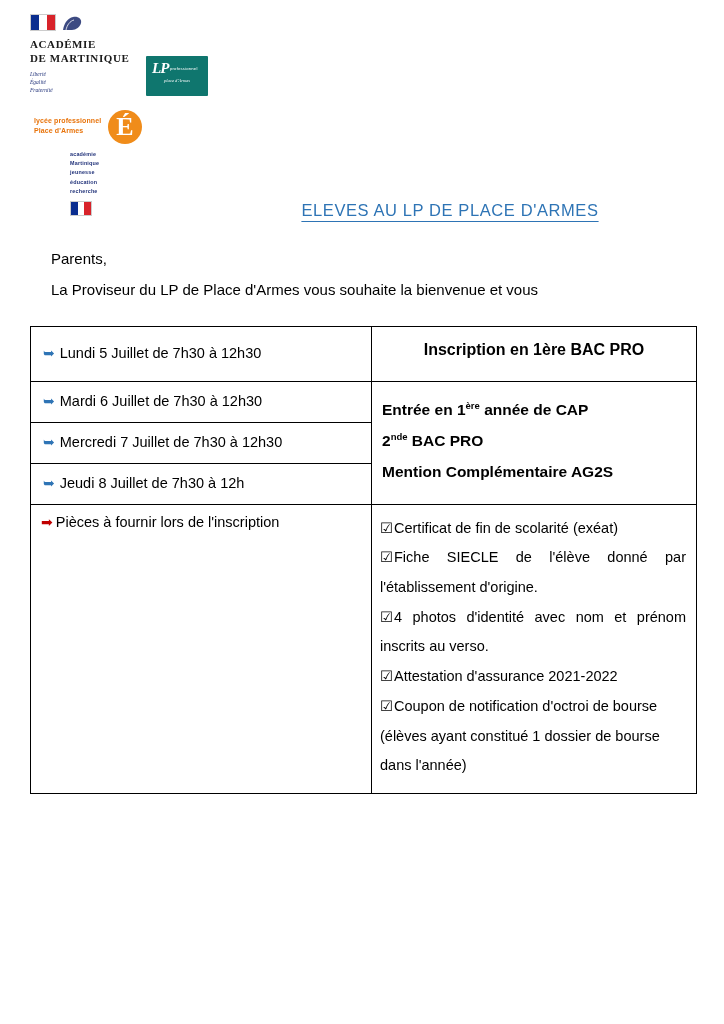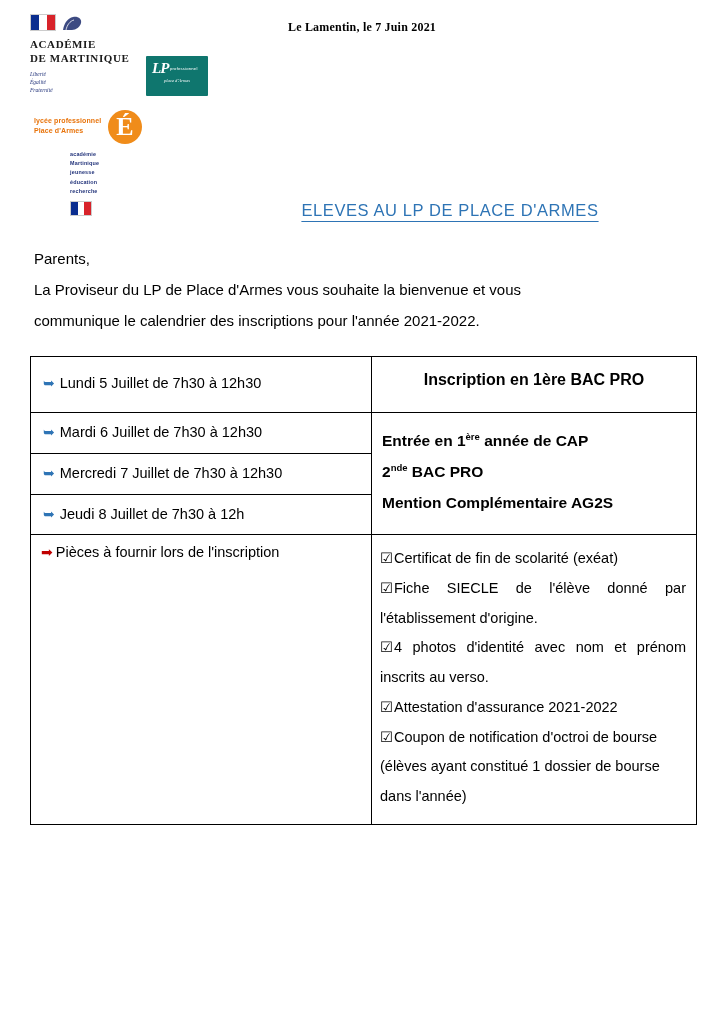--- a/index.html
+++ b/index.html
@@ -196,21 +196,21 @@
     letter-spacing: 0.6px;
     line-height: 2.45;
   }
   .doc-title span {
     text-decoration: underline;
     text-underline-offset: 5px;
   }
 
   
   .intro {
-    margin: 0 34px 0 34px;
+    margin: 0 34px 0 51px;
     padding-top: 14px;
     font-size: 15px;
     line-height: 2.05;
     color: #000;
   }
   .intro p { margin: 0; }
 
   
   .cal-table {
     margin: 20px 30px 16px 30px;
@@ -283,21 +283,20 @@
   .docs-cell .doc-item:last-child { text-align: left; }
   .cb { margin-right: 1px; }
 </style>
 </head>
 <body>
 
 <div class="page">
 
   <div class="header">
 
-    <div class="date-line">Le Lamentin, le 7 Juin 2021</div>
 
     <div class="acad-logo">
       <div class="marianne">
         <span class="flag"></span>
         <span class="marianne-face">
           <svg width="24" height="18" viewBox="0 0 24 18">
             <path d="M3 16 C4 9, 8 4, 13 3 C18 2, 22 5, 21 9 C20 13, 16 16, 12 16 Z" fill="#1a2a6c" opacity="0.85"></path>
             <path d="M6 16 C7 11, 10 7, 14 6" stroke="#ffffff" stroke-width="0.8" fill="none"></path>
           </svg>
         </span>
@@ -342,21 +341,20 @@
     <div class="doc-title">
       <br>
       <span>ELEVES AU LP DE PLACE D'ARMES</span>
     </div>
 
   </div>
 
   <div class="intro">
     <p>Parents,</p>
     <p>La Proviseur du LP de Place d'Armes vous souhaite la bienvenue et vous</p>
-    <p>communique le calendrier des  inscriptions pour l'année 2021-2022.</p>
   </div>
 
   <table class="cal-table">
     <tbody>
         <tr>
       <td class="col-left">
         <div class="date-cell first">
           <span class="arrow-blue">➥</span><span>Lundi 5 Juillet de 7h30 à 12h30</span>
         </div>
       </td>

